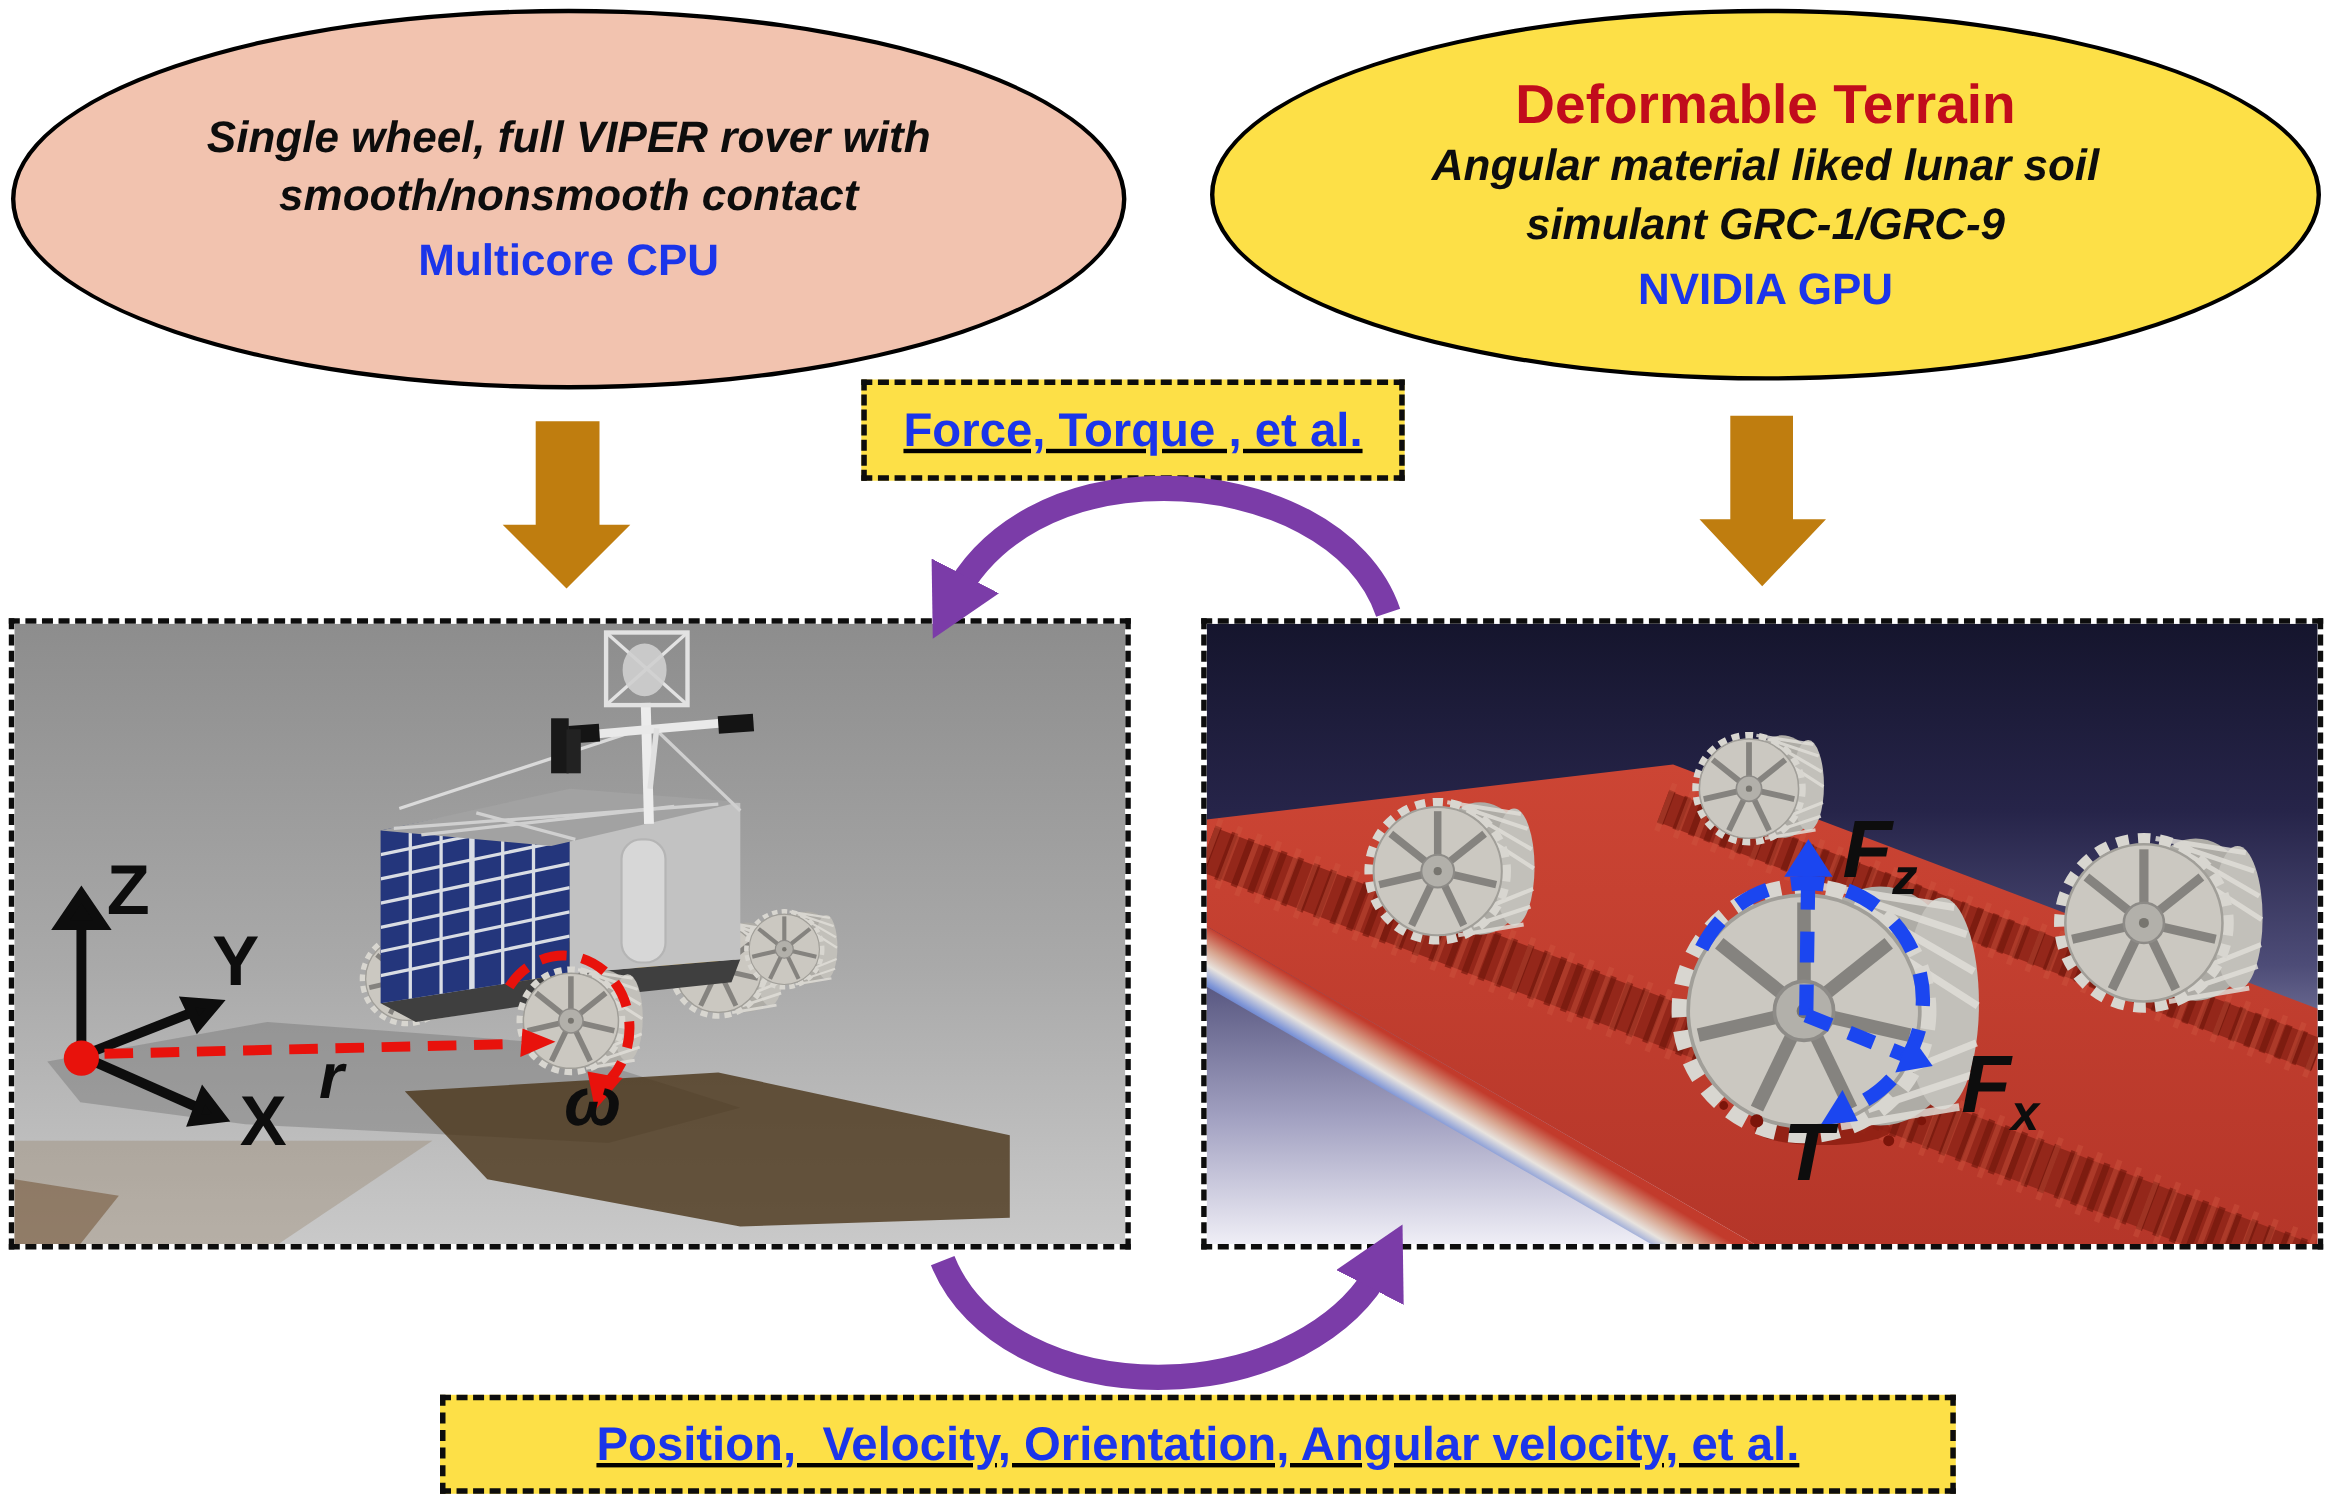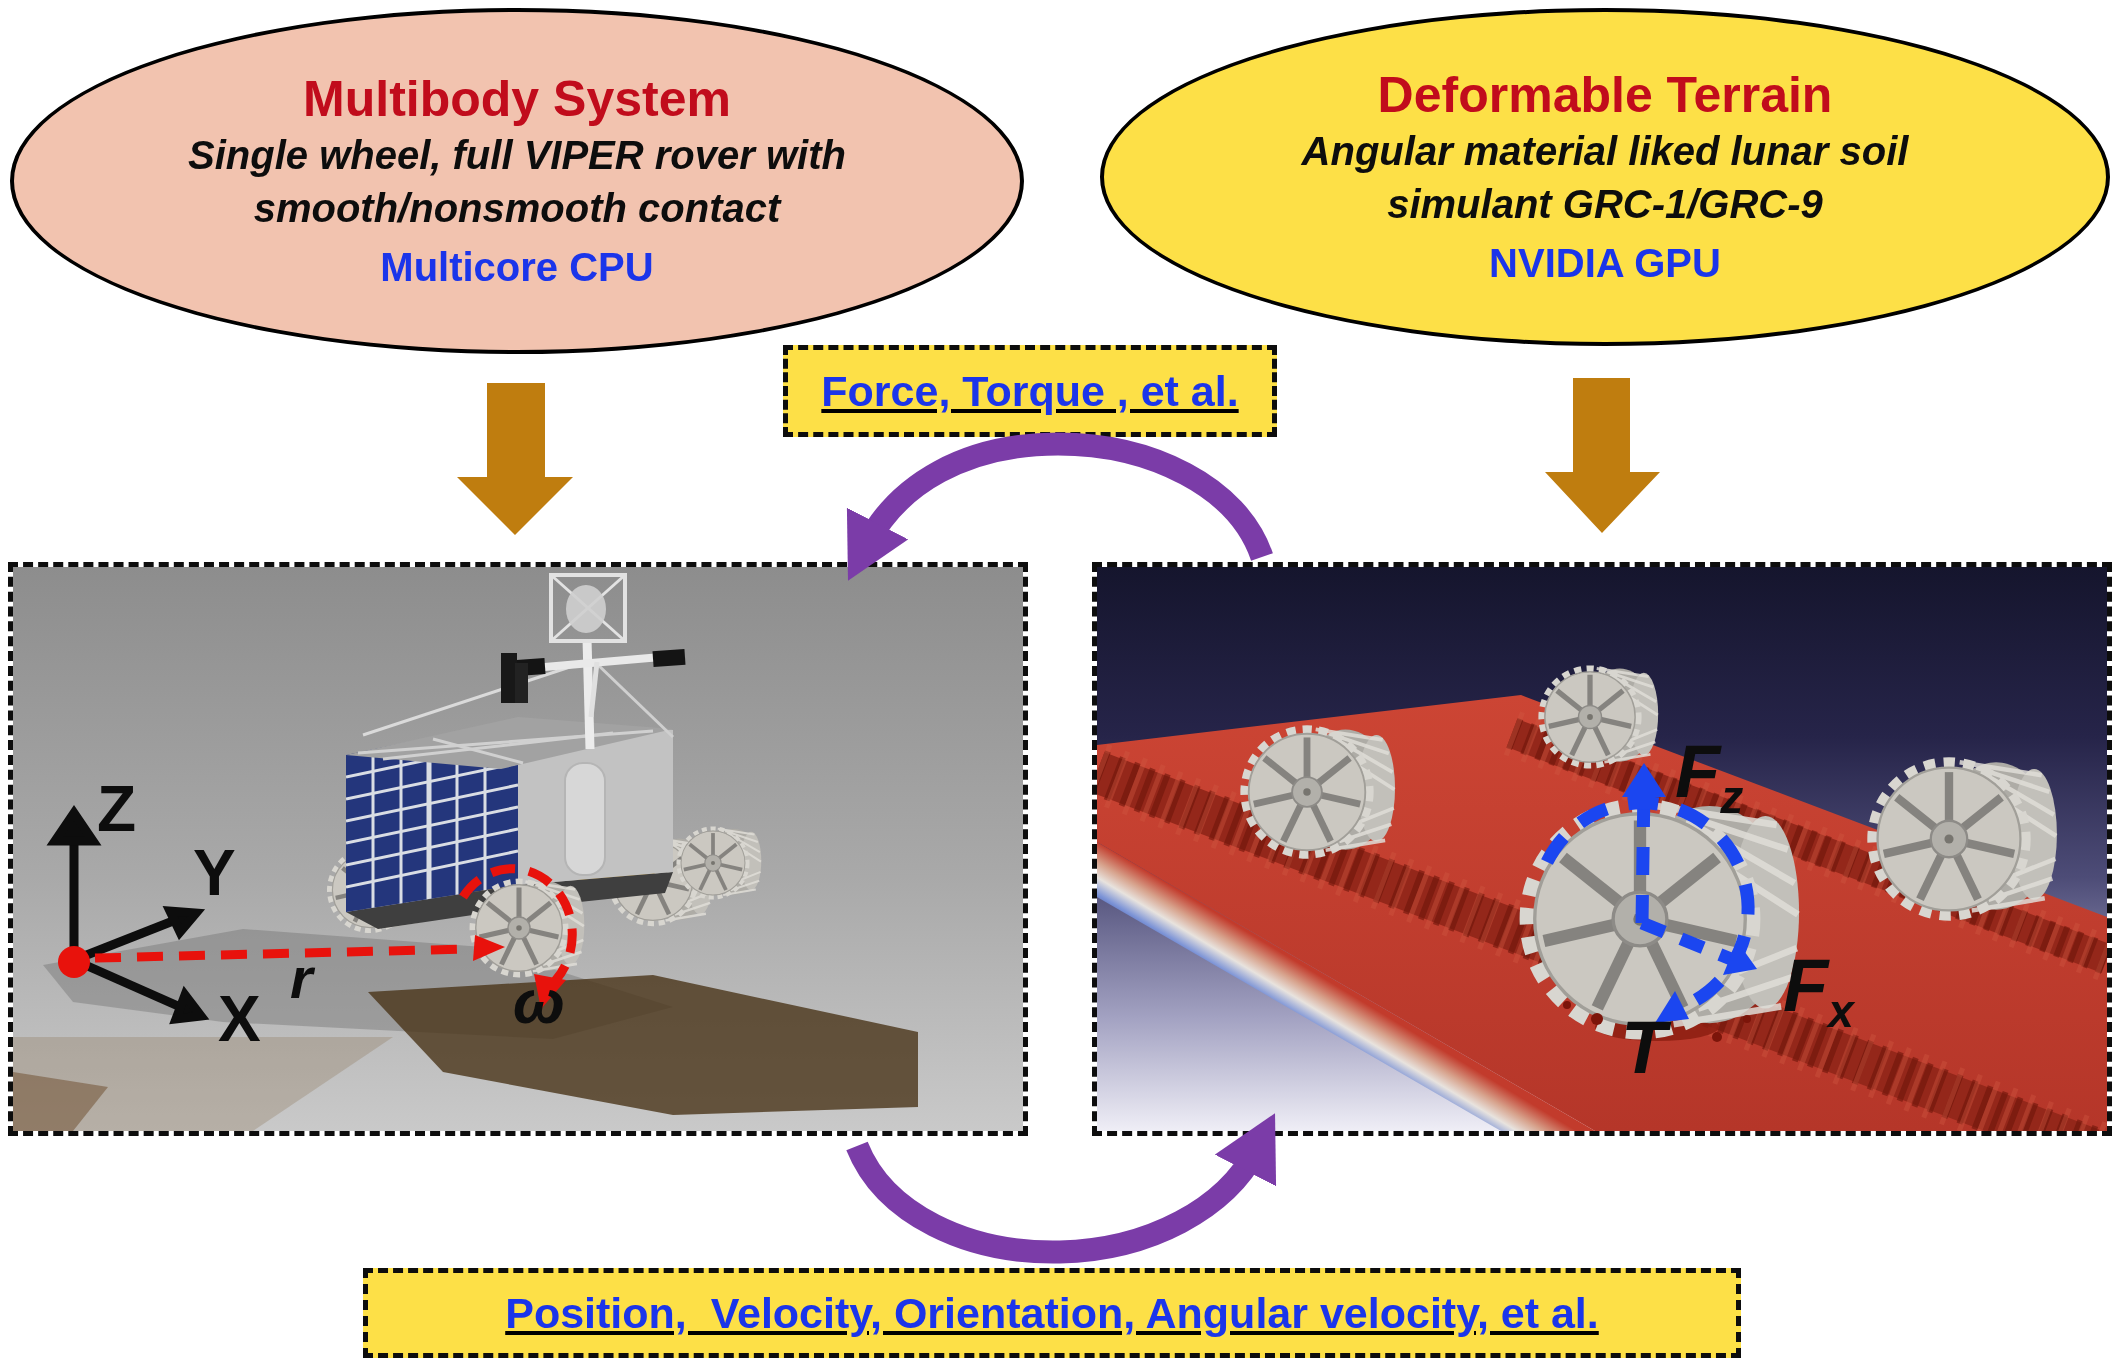--- a/index.html
+++ b/index.html
@@ -13,21 +13,21 @@
   .bubble-left{left:10px;top:8px;width:1014px;height:346px;background:#f2c3af;}
   .bubble-right{left:1100px;top:8px;width:1010px;height:338px;background:#fde047;}
   .bubble .title{font-size:50px;font-weight:bold;color:#c10c1c;line-height:1.2;}
   .bubble .line{font-size:40px;font-weight:bold;color:#0d0d0d;line-height:1.32;font-style:italic;}
   .bubble .hw{font-size:40px;font-weight:bold;color:#1b35ea;line-height:1.3;margin-top:6px;}
 
   
   .dashbox{position:absolute;border:5px dashed #0d0d0d;background:#fde047;
            display:flex;align-items:center;justify-content:center;box-sizing:border-box;text-decoration:underline;}
   .force-box{left:783px;top:345px;width:494px;height:92px;}
-  .state-box{left:363px;top:1268px;width:1378px;height:90px;}
+  .state-box{left:400px;top:1268px;width:1378px;height:90px;}
   .dashbox .blue-label{font-size:43px;font-weight:bold;color:#1b35ea;white-space:pre;}
 
   
   .panel{position:absolute;border:5px dashed #0d0d0d;box-sizing:border-box;}
   .panel-left{left:8px;top:562px;width:1020px;height:574px;}
   .panel-right{left:1092px;top:562px;width:1020px;height:574px;}
   .panel svg{display:block;width:100%;height:100%;}
 
   
   .overlay{position:absolute;left:0;top:0;width:2118px;height:1365px;pointer-events:none;}
@@ -38,21 +38,20 @@
   .math-label{font-size:58px;font-weight:bold;font-style:italic;fill:#0d0d0d;}
   .flabel{font-size:74px;font-weight:bold;font-style:italic;fill:#0d0d0d;}
   .flabel .sub{font-size:46px;}
 </style>
 </head>
 <body>
 
 <div class="canvas">
 
   <div class="bubble bubble-left">
-    <div class="title">Multibody System</div>
     <div class="line">Single wheel, full VIPER rover with</div>
     <div class="line">smooth/nonsmooth contact</div>
     <div class="hw">Multicore CPU</div>
   </div>
 
   <div class="bubble bubble-right">
     <div class="title">Deformable Terrain</div>
     <div class="line">Angular material liked lunar soil</div>
     <div class="line">simulant GRC-1/GRC-9</div>
     <div class="hw">NVIDIA GPU</div>

